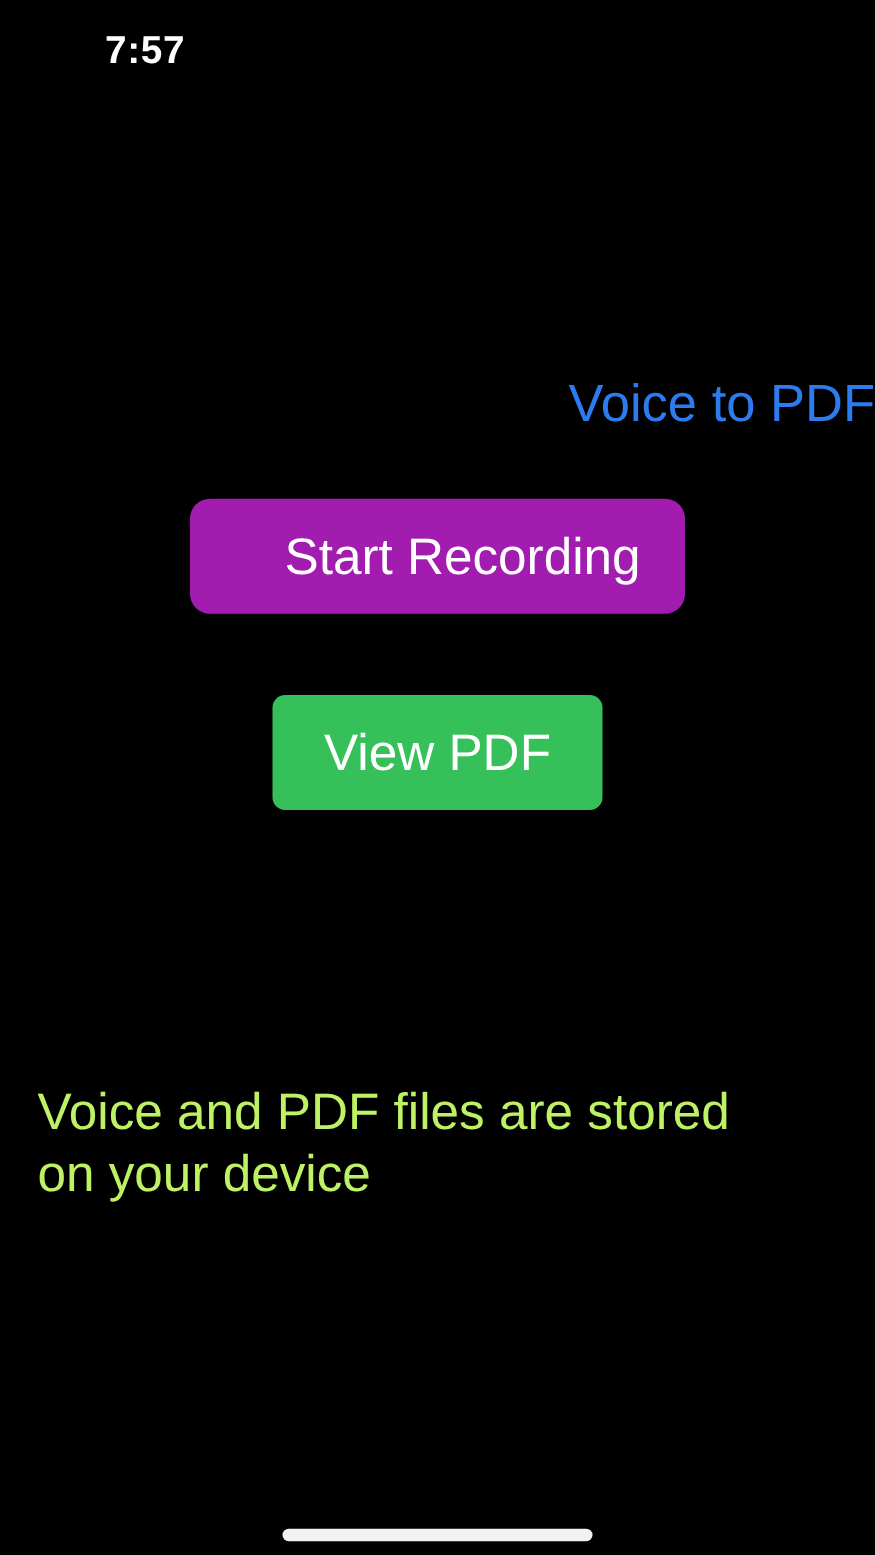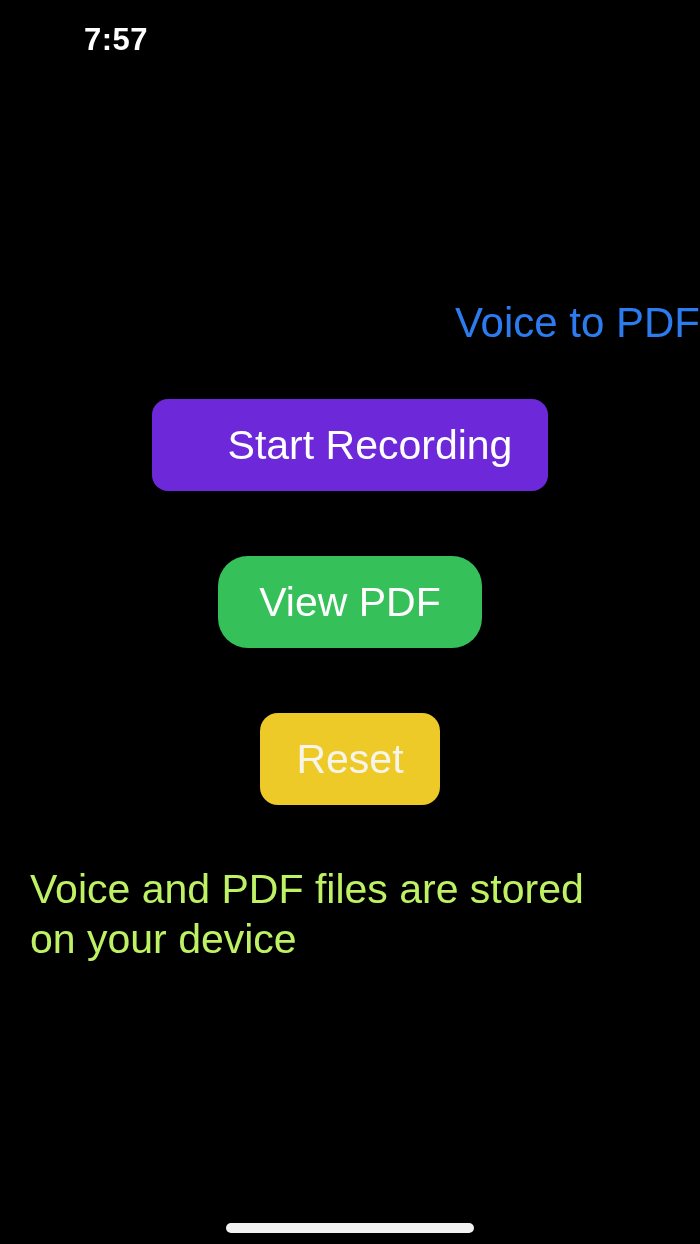--- a/index.html
+++ b/index.html
@@ -123,21 +123,21 @@
     top: 399px;
     width: 396px;
     height: 92px;
     border-radius: 16px;
   }
   .btn-view {
     left: 218px;
     top: 556px;
     width: 264px;
     height: 92px;
-    border-radius: 30px;
+    border-radius: 10px;
   }
   .btn-reset {
     left: 260px;
     top: 713px;
     width: 180px;
     height: 92px;
     border-radius: 18px;
   }
   .caption {
     position: absolute;
@@ -164,23 +164,22 @@
 <body>
 
 <div class="phone">
 
   <div class="status-bar">
     <div class="status-time">7:57</div>
   </div>
 
   <h1 class="title" style="color: rgb(44, 124, 240);">Voice to PDF</h1>
 
-  <button class="btn btn-start" style="background-color: #6d28d9; color: rgb(255, 255, 255); padding-left: 40px;">Start Recording</button>
+  <button class="btn btn-start" style="background-color: #a21caf; color: rgb(255, 255, 255); padding-left: 40px;">Start Recording</button>
 
   <button class="btn btn-view" style="background-color: rgb(53, 192, 90); color: rgb(255, 255, 255);">View PDF</button>
 
-  <button class="btn btn-reset" style="background-color: rgb(238, 202, 40); color: rgb(247, 244, 234);">Reset</button>
 
   <p class="caption" style="color: #bef264;">Voice and PDF files are stored on your device</p>
 
   <div class="home-indicator" style="background-color: rgb(242, 242, 242);"></div>
 
 </div>
 
 </body></html>

